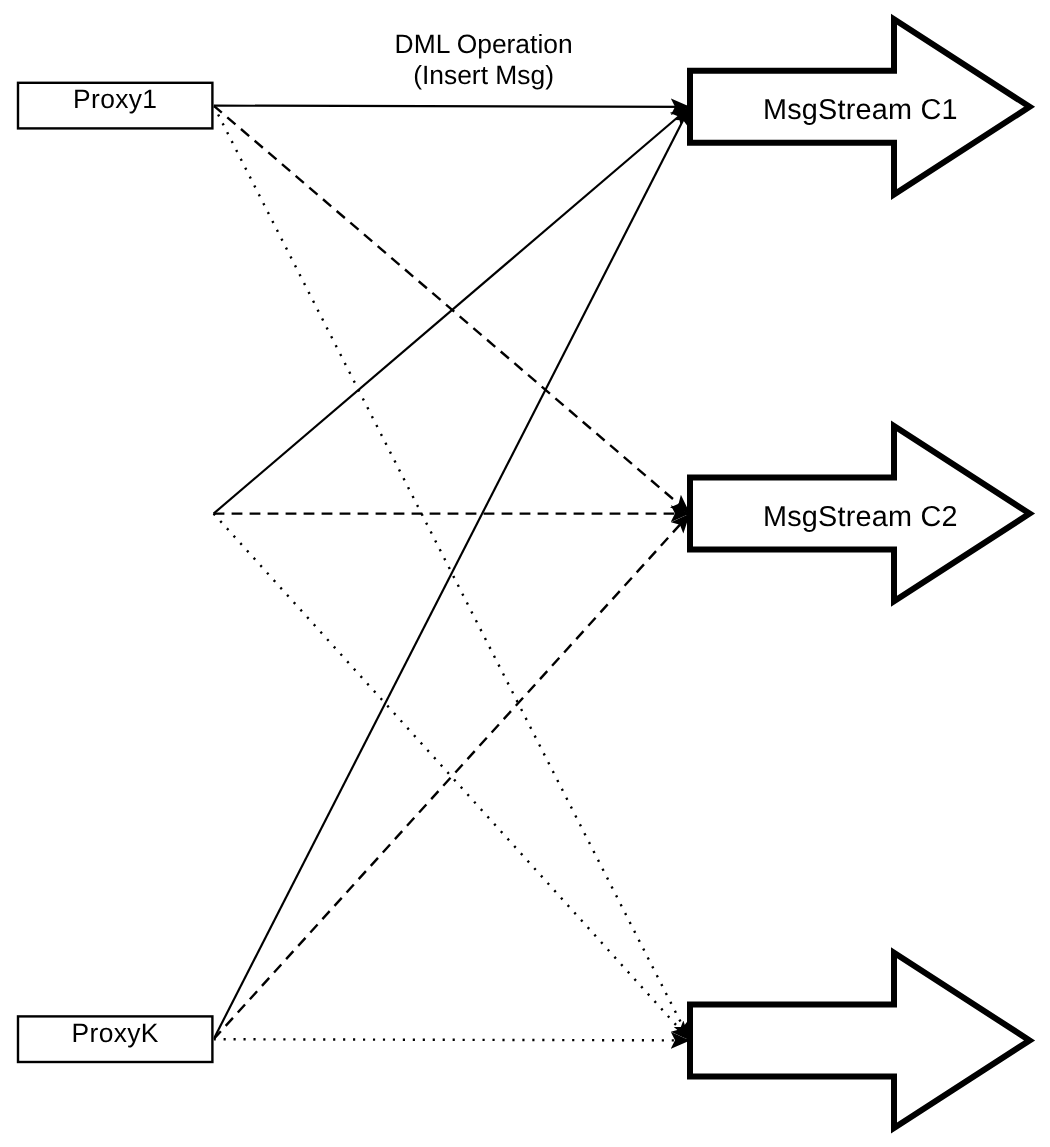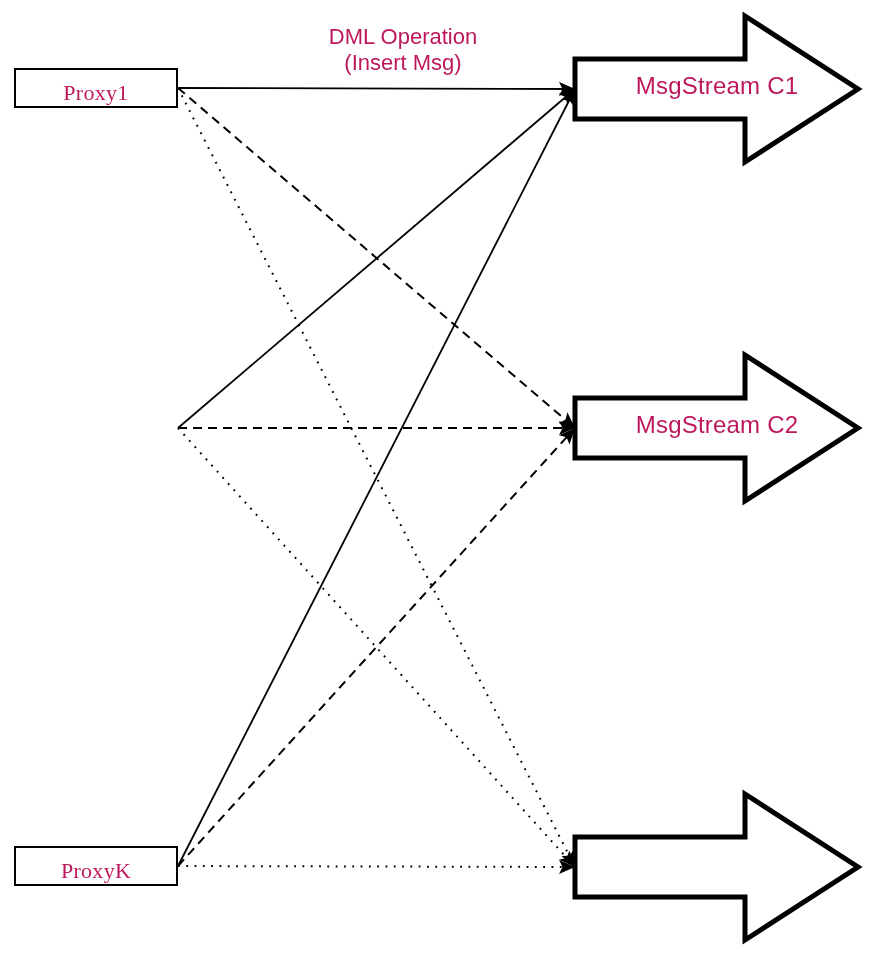--- a/index.html
+++ b/index.html
@@ -6,21 +6,21 @@
     margin: 0;
     padding: 0;
     background: #ffffff;
   }
   .canvas {
     position: relative;
     width: 875px;
     height: 956px;
     background: #ffffff;
     font-family: "Liberation Sans", sans-serif;
-    color: #be185d;
+    color: #000000;
     overflow: hidden;
   }
   .canvas svg {
     position: absolute;
     left: 0;
     top: 0;
   }
   .stream-arrow {
     fill: #ffffff;
     stroke: #000000;
@@ -42,37 +42,36 @@
   }
   .proxy-node {
     position: absolute;
     left: 14px;
     width: 164px;
     height: 40px;
     box-sizing: border-box;
     border: 2px solid #000000;
     background: #ffffff;
     display: flex;
-    align-items: flex-end;
+    align-items: flex-start;
     justify-content: center;
     font-size: 22px;
     letter-spacing: 0.3px;
     z-index: 2;
-    font-family: Liberation Serif, serif;
   }
   .proxy-node.p1 { top: 68px; }
   .proxy-node.p2 { top: 408px; }
   .proxy-node.pk { top: 846px; }
   .stream-label {
     position: absolute;
     left: 575px;
     width: 284px;
     height: 34px;
     display: flex;
-    align-items: flex-start;
+    align-items: flex-end;
     justify-content: center;
     font-size: 24px;
     letter-spacing: 0.2px;
     z-index: 2;
     pointer-events: none;
   }
   .stream-label.s1 { top: 72px; }
   .stream-label.s2 { top: 411px; }
   .stream-label.sn { top: 850px; }
   .annotation {

